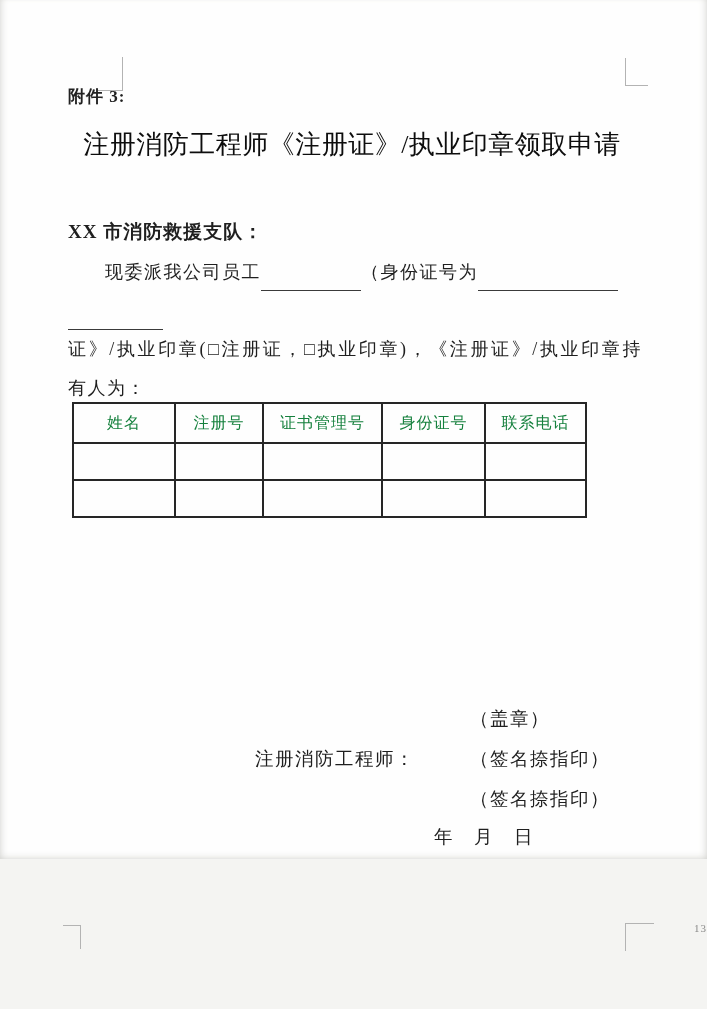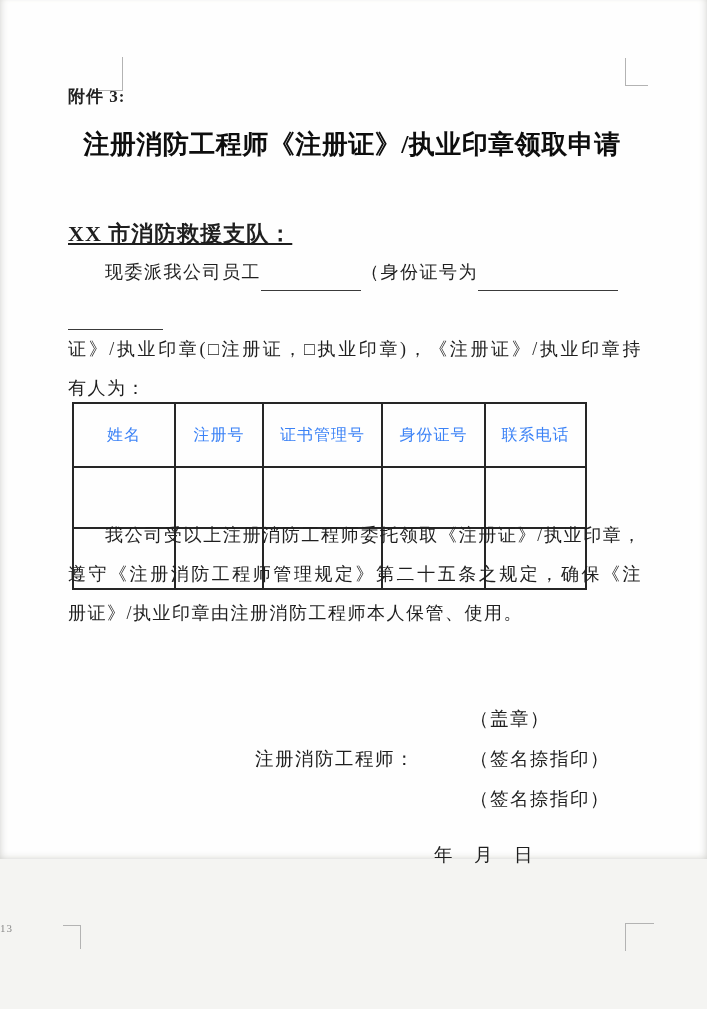--- a/index.html
+++ b/index.html
@@ -22,26 +22,26 @@
   .mark-tr{left:625px;top:58px;width:22px;height:27px;border-left:1px solid #b3b3b3;border-bottom:1px solid #b3b3b3;}
   .mark-bl{left:63px;top:925px;width:17px;height:23px;border-right:1px solid #b3b3b3;border-top:1px solid #b3b3b3;}
   .mark-br{left:625px;top:923px;width:28px;height:27px;border-left:1px solid #b3b3b3;border-top:1px solid #b3b3b3;}
 
   .attachment{
     position:absolute;left:68px;top:85px;
     font-size:17px;font-weight:600;color:#222;letter-spacing:1px;
   }
   .doc-title{
     position:absolute;left:62px;top:127px;width:580px;
-    font-size:26px;font-weight:bold;color:#0d0d0d;
+    font-size:26px;font-weight:normal;color:#0d0d0d;
     text-align:center;letter-spacing:0.5px;white-space:nowrap;
   }
   .salutation{
     position:absolute;left:68px;top:219px;
-    font-size:22px;color:#1f1f1f;letter-spacing:1px;font-weight:600;text-decoration:underline;
+    font-size:19px;color:#1f1f1f;letter-spacing:1px;font-weight:600;
   }
   .para{
     position:absolute;left:68px;width:574px;
     font-size:18px;color:#1f1f1f;letter-spacing:1.5px;
   }
   .para1{top:252px;}
   .para2{top:516px;}
   .line{height:39px;line-height:39px;white-space:nowrap;}
   .line.flexline{display:flex;align-items:flex-end;}
   .line.flexline > span{line-height:37px;}
@@ -56,36 +56,36 @@
   .b100{width:100px;}
   .b140{width:140px;}
   .b95{width:95px;}
 
   table.roster{
     position:absolute;left:72px;top:402px;width:513px;
     border-collapse:collapse;table-layout:fixed;
   }
   table.roster td{
     border:2px solid #262626;
-    font-size:16px;color:#3b82f6;
+    font-size:16px;color:#15803d;
     text-align:center;vertical-align:middle;
     letter-spacing:1px;
-    padding:12px;
+    padding:0;
   }
   tr.hdr td{height:38px;}
   tr.body-row td{height:35px;}
 
   .sig-line{position:absolute;font-size:18.5px;color:#1f1f1f;letter-spacing:1.5px;white-space:nowrap;}
   .sig-label{left:255px;}
   .sig-value{left:470px;}
   .sig-date{left:434px;}
 
   .page-number{
     position:absolute;left:0;top:922px;width:707px;
-    text-align:left;font-size:11px;color:#8a8a8a;letter-spacing:1px;
+    text-align:right;font-size:11px;color:#8a8a8a;letter-spacing:1px;
   }
 </style>
 </head>
 <body>
 
 <div class="page">
 
   <div class="mark mark-tl"></div>
   <div class="mark mark-tr"></div>
   <div class="mark mark-bl"></div>
@@ -141,36 +141,25 @@
     <tr class="body-row">
       <td></td>
       <td></td>
       <td></td>
       <td></td>
       <td></td>
     </tr>
   </tbody>
     </table>
 
-  <div class="para para2">
-    <div class="line justify">
-      <span class="indent">我公司受以上注册消防工程师委托领取《注册证》/执业印章，</span>
-    </div>
-    <div class="line justify">
-      <span>遵守《注册消防工程师管理规定》第二十五条之规定，确保《注</span>
-    </div>
-    <div class="line">
-      <span>册证》/执业印章由注册消防工程师本人保管、使用。</span>
-    </div>
-  </div>
 
   <div class="sig-line sig-value" style="top:706px;">（盖章）</div>
 
   <div class="sig-line sig-label" style="top:746px;">注册消防工程师：</div>
   <div class="sig-line sig-value" style="top:746px;">（签名捺指印）</div>
 
   <div class="sig-line sig-value" style="top:786px;">（签名捺指印）</div>
 
-  <div class="sig-line sig-date" style="top:842px;">年　月　日</div>
+  <div class="sig-line sig-date" style="top:824px;">年　月　日</div>
 
   <div class="page-number">13</div>
 
 </div>
 
 </body></html>

